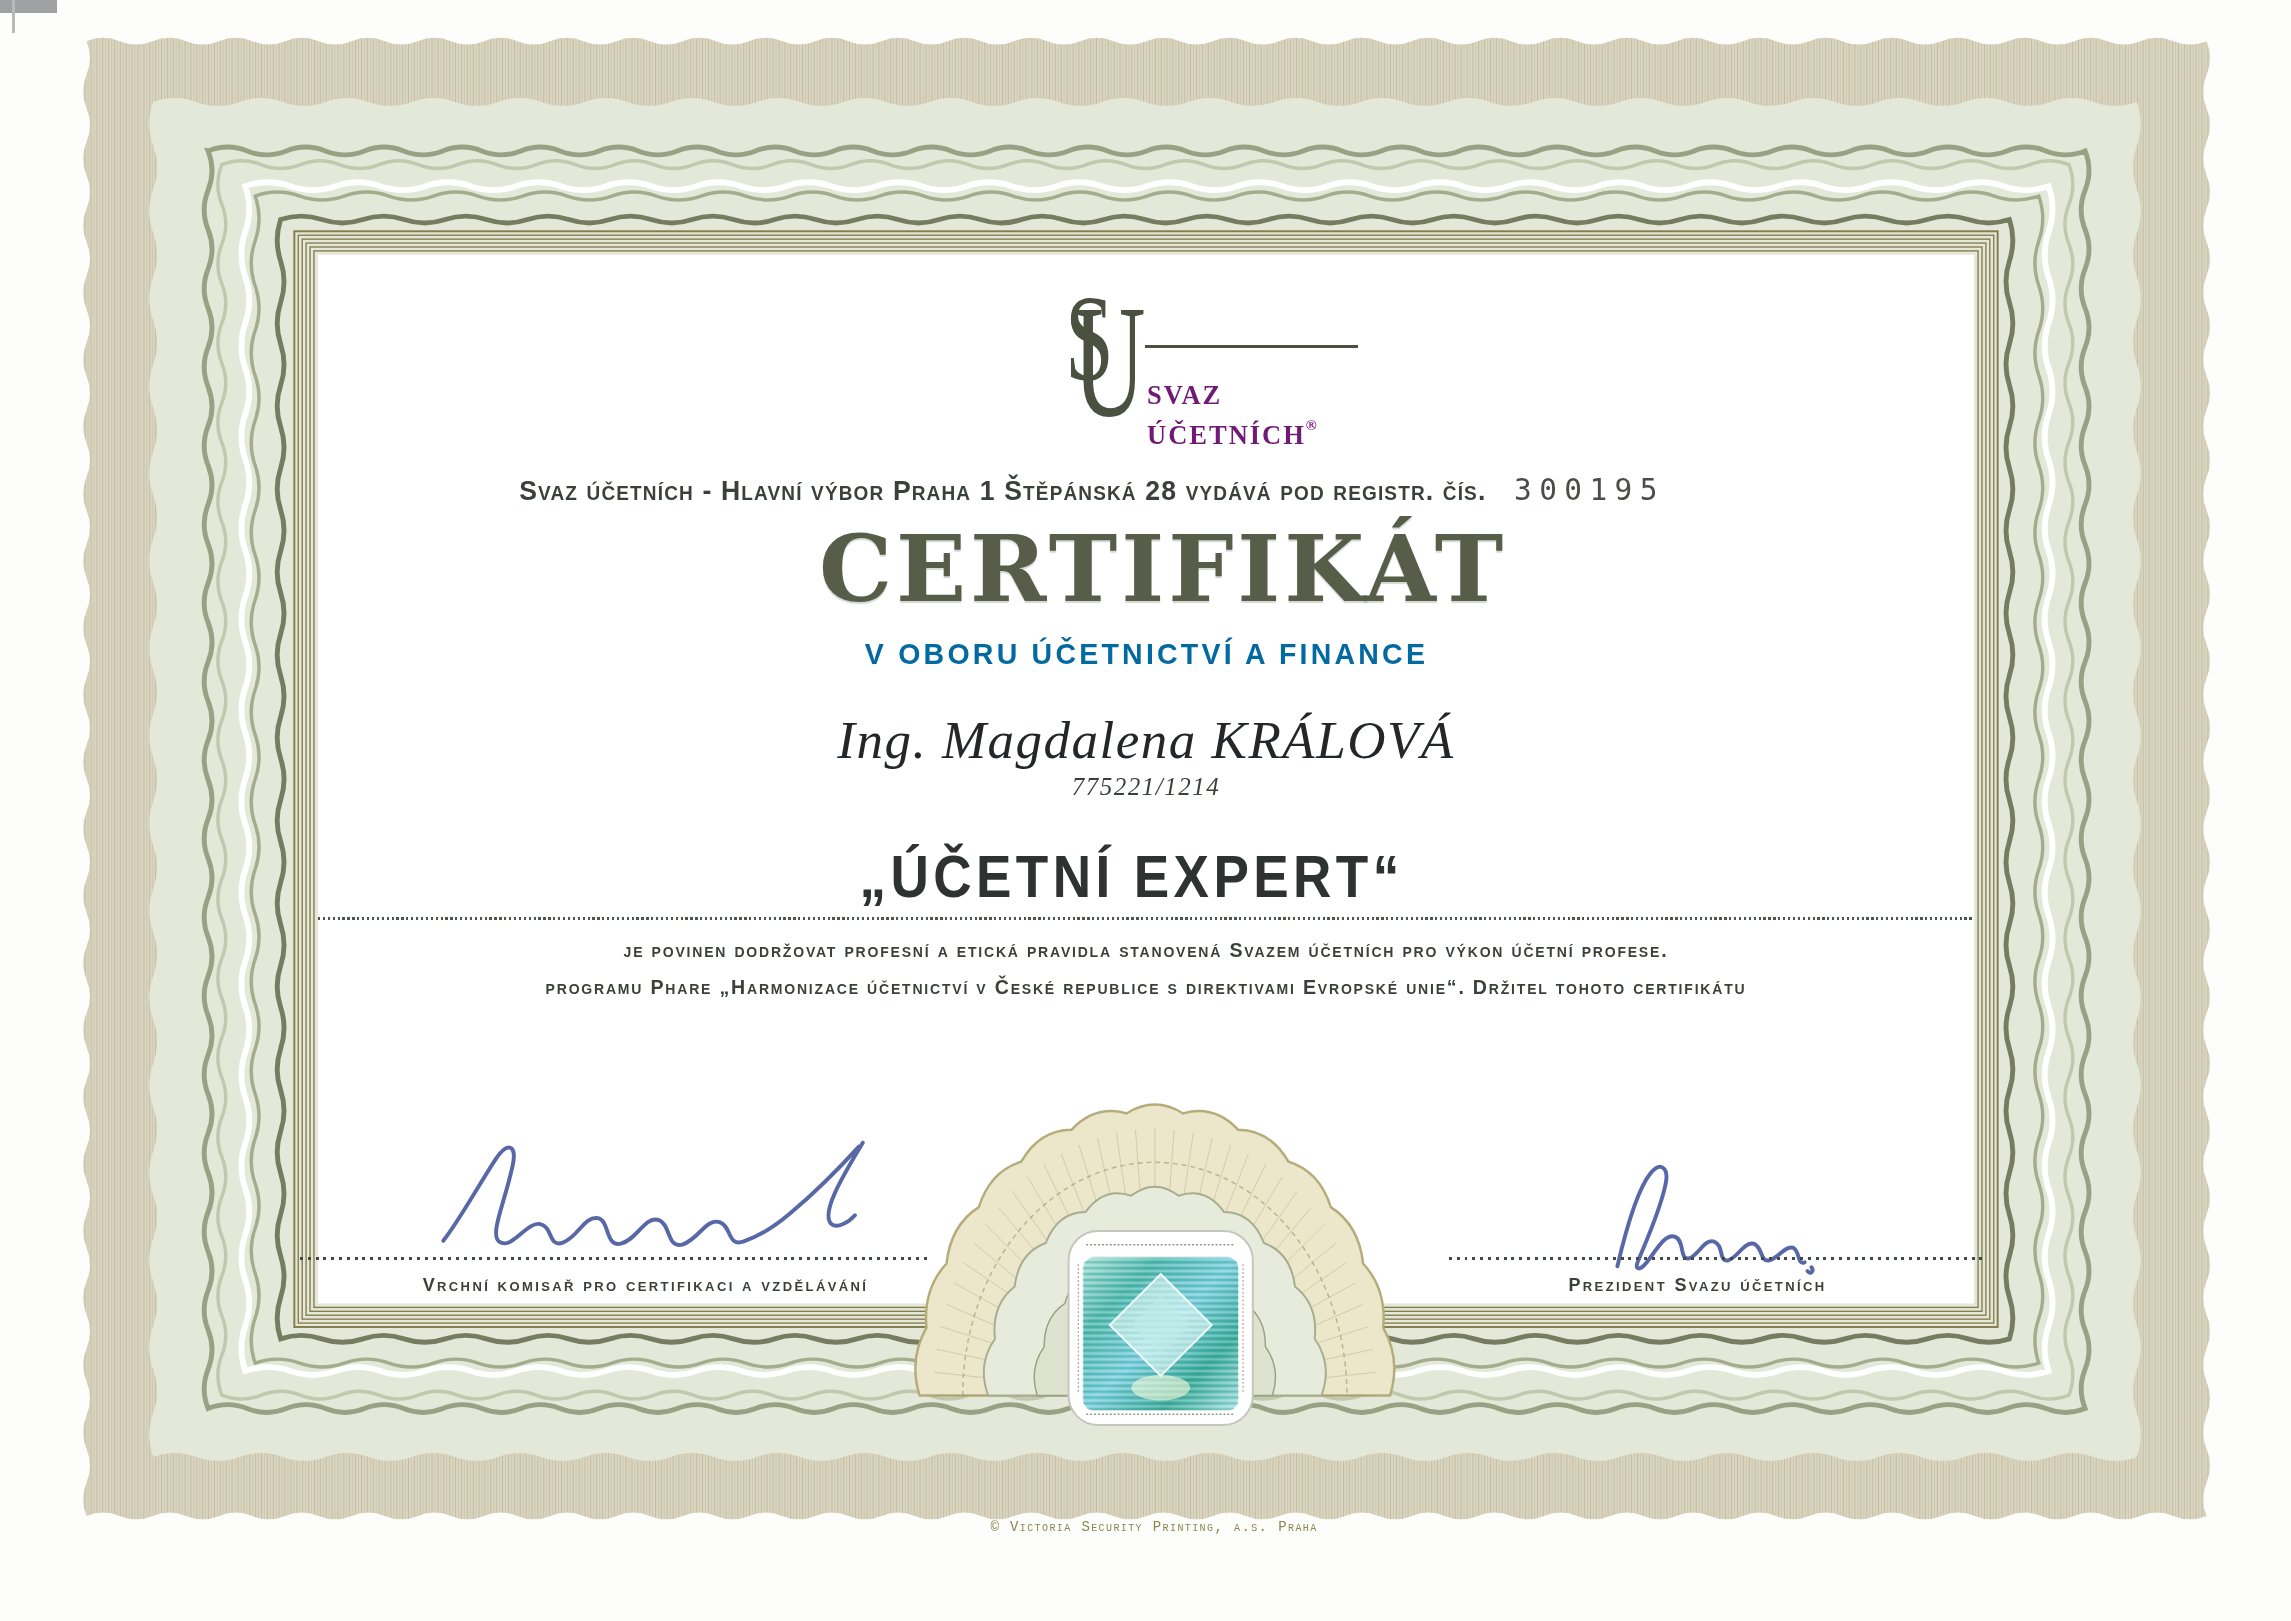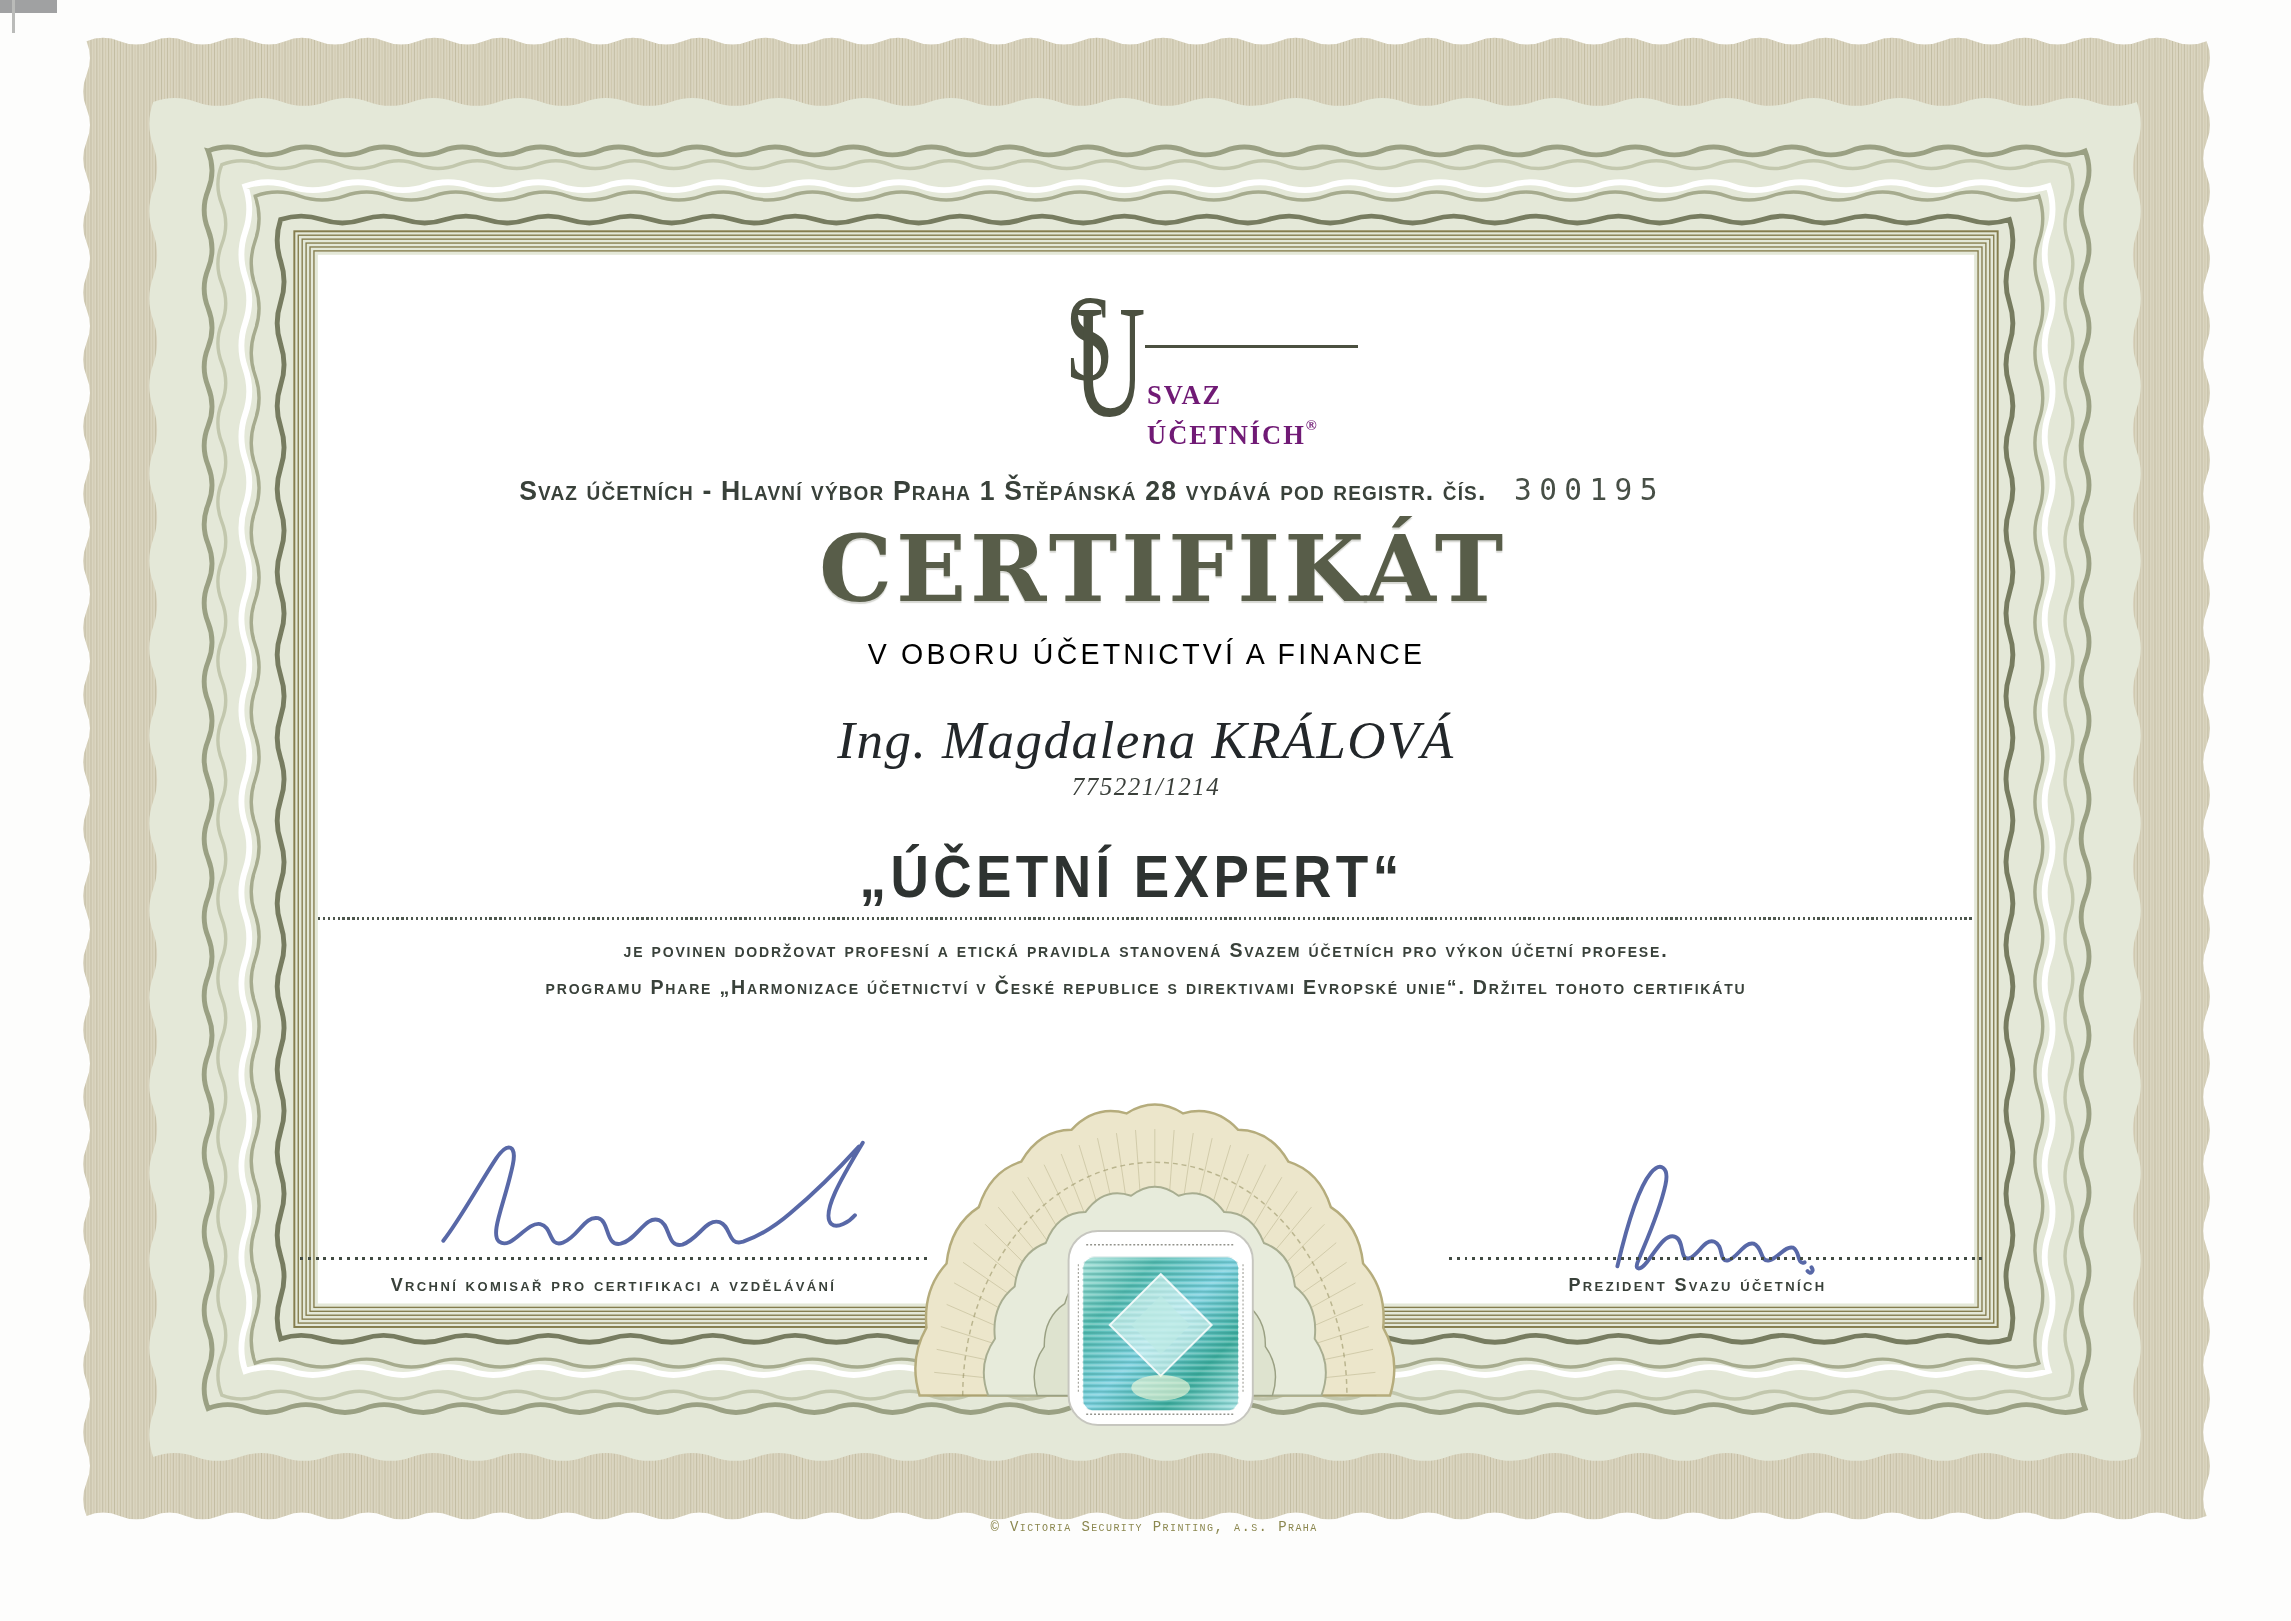--- a/index.html
+++ b/index.html
@@ -30,21 +30,21 @@
 
   .issuer-line{top:471px;color:#39413a;font-size:28px;font-weight:bold;letter-spacing:1.2px;
     transform:translateX(-54px);}
   .issuer-line .inner{display:inline-block;transform:scaleX(.95);}
   .reg-num{font-family:"DejaVu Sans Mono",monospace;font-weight:400;font-size:31px;
     letter-spacing:7.8px;margin-left:29px;color:#474f46;}
 
   .cert-title{top:502px;margin:17px;font-family:"DejaVu Serif",serif;font-weight:bold;
     font-size:92px;line-height:1.1;letter-spacing:3.9px;color:#585d49;
     text-shadow:0 2px 1px rgba(90,95,75,.25);}
-  .cert-subtitle{top:637px;font-size:30px;letter-spacing:3.4px;color:#000000;}
+  .cert-subtitle{top:637px;font-size:30px;letter-spacing:3.4px;color:#0369a1;font-weight:bold;}
   .cert-subtitle .inner{display:inline-block;transform:scaleX(.95);}
 
   .recipient-name{top:710px;font-family:"Liberation Serif",serif;font-style:italic;
     font-size:53px;letter-spacing:1.5px;color:#23272a;}
   .recipient-number{top:773px;font-family:"Liberation Serif",serif;font-style:italic;
     font-size:25px;letter-spacing:1.5px;color:#3a3f3a;}
 
   .qualification{top:843px;font-size:59px;font-weight:bold;color:#2e3331;letter-spacing:4.9px;
     transform:translateX(-14.7px);}
   .qualification .inner{display:inline-block;transform:scaleX(.9);}
@@ -52,21 +52,21 @@
     background-image:repeating-linear-gradient(90deg,#4d564d 0 2.2px,transparent 2.2px 4.9px);}
 
   .body-text{top:932px;color:#39413a;font-weight:bold;font-size:19.6px;line-height:37px;
     letter-spacing:1.8px;}
   .body-text div{white-space:nowrap;}
 
   .dotline{height:3.4px;background-image:repeating-linear-gradient(90deg,#414a42 0 2.9px,transparent 2.9px 7.8px);}
   .sig-left-line{left:300px;top:1257px;width:627px;}
   .sig-right-line{left:1449px;top:1257px;width:533px;}
   .sig-caption{top:1275px;font-size:18px;font-weight:bold;letter-spacing:2.4px;color:#39413a;text-align:center;}
-  .sig-caption-left{left:300px;width:627px;}
+  .sig-caption-left{left:300px;width:627px;padding-left:32px;}
   .sig-caption-right{left:1431px;width:533px;}
 
   .printer-credit{top:1519px;font-family:Liberation Mono, monospace;font-size:14px;
     letter-spacing:1.4px;color:#8b874f;margin-left:8px;}
 </style>
 </head>
 <body>
 
 <svg id="deco" width="2292" height="1621" viewBox="0 0 2338 1654">
   <defs>

